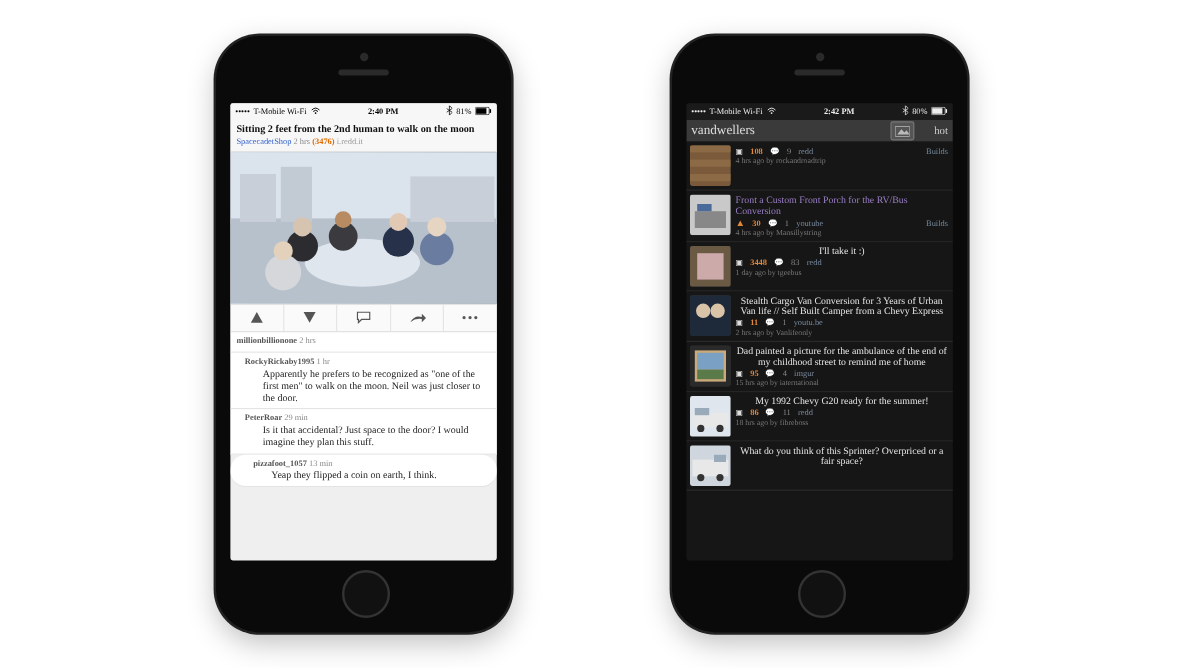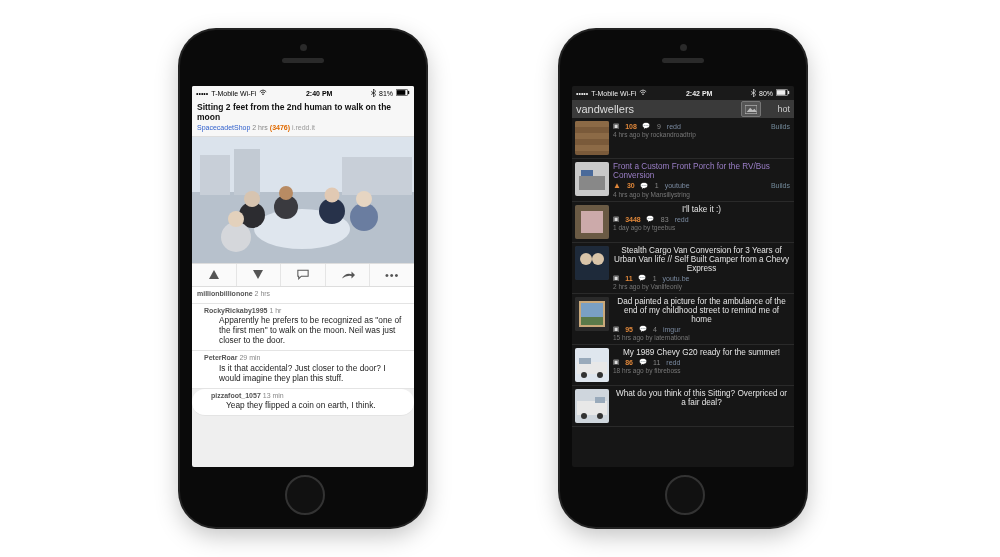--- a/index.html
+++ b/index.html
@@ -8,20 +8,21 @@
     width: 1000px;
     height: 557px;
     background: #ffffff;
     font-family: -apple-system, "Helvetica Neue", Arial, sans-serif;
     overflow: hidden;
   }
   .stage {
     position: relative;
     width: 1000px;
     height: 557px;
+    font-family: Liberation Serif, serif;
   }
   
   .phone {
     position: absolute;
     top: 30px;
     width: 246px;
     height: 497px;
     background: #0a0a0a;
     border-radius: 36px;
     box-shadow: 0 0 0 2px #222, 0 8px 24px rgba(0,0,0,.25);
@@ -296,21 +297,21 @@
 
       <div class="comment">
         <div class="c-head"><span class="user">millionbillionone</span> <span>2 hrs</span></div>
       </div>
       <div class="comment reply">
         <div class="c-head"><span class="user">RockyRickaby1995</span> <span>1 hr</span></div>
         <div class="c-body">Apparently he prefers to be recognized as "one of the first men" to walk on the moon. Neil was just closer to the door.</div>
       </div>
       <div class="comment reply">
         <div class="c-head"><span class="user">PeterRoar</span> <span>29 min</span></div>
-        <div class="c-body">Is it that accidental? Just closer to the door? I would imagine they plan this stuff.</div>
+        <div class="c-body">Is it that accidental? Just space to the door? I would imagine they plan this stuff.</div>
       </div>
       <div class="comment reply2">
         <div class="c-head"><span class="user">pizzafoot_1057</span> <span>13 min</span></div>
         <div class="c-body">Yeap they flipped a coin on earth, I think.</div>
       </div>
 
     </div>
   </div>
 
   <div class="phone right">
@@ -464,21 +465,21 @@
             <div class="thumb">
               <svg viewBox="0 0 34 34">
                 <rect width="34" height="34" fill="#dfe6ee"></rect>
                 <rect x="2" y="14" width="30" height="12" fill="#e8e8e8"></rect>
                 <rect x="4" y="10" width="12" height="6" fill="#9ab"></rect>
                 <circle cx="9" cy="27" r="3" fill="#333"></circle>
                 <circle cx="25" cy="27" r="3" fill="#333"></circle>
               </svg>
             </div>
             <div class="content">
-              <div class="title white">My 1989 Chevy G20 ready for the summer!</div>
+              <div class="title white">My 1992 Chevy G20 ready for the summer!</div>
               <div class="meta1">
                 <span class="pic-ic">▣</span>
                 <span class="score">86</span>
                 <span class="com-ic">💬</span>
                 <span class="comments">11</span>
                 <span class="domain">redd</span>
               </div>
               <div class="meta2">18 hrs ago by fibreboss</div>
             </div>
           </div>
@@ -486,21 +487,21 @@
             <div class="thumb">
               <svg viewBox="0 0 34 34">
                 <rect width="34" height="34" fill="#cfd6dd"></rect>
                 <rect x="2" y="12" width="30" height="14" fill="#e8e8e8"></rect>
                 <rect x="20" y="8" width="10" height="6" fill="#9ab"></rect>
                 <circle cx="9" cy="27" r="3" fill="#333"></circle>
                 <circle cx="25" cy="27" r="3" fill="#333"></circle>
               </svg>
             </div>
             <div class="content">
-              <div class="title white">What do you think of this Sitting? Overpriced or a fair deal?</div>
+              <div class="title white">What do you think of this Sprinter? Overpriced or a fair space?</div>
             </div>
           </div>
         </div>
 
     </div>
   </div>
 
 </div>
 
 </body></html>

